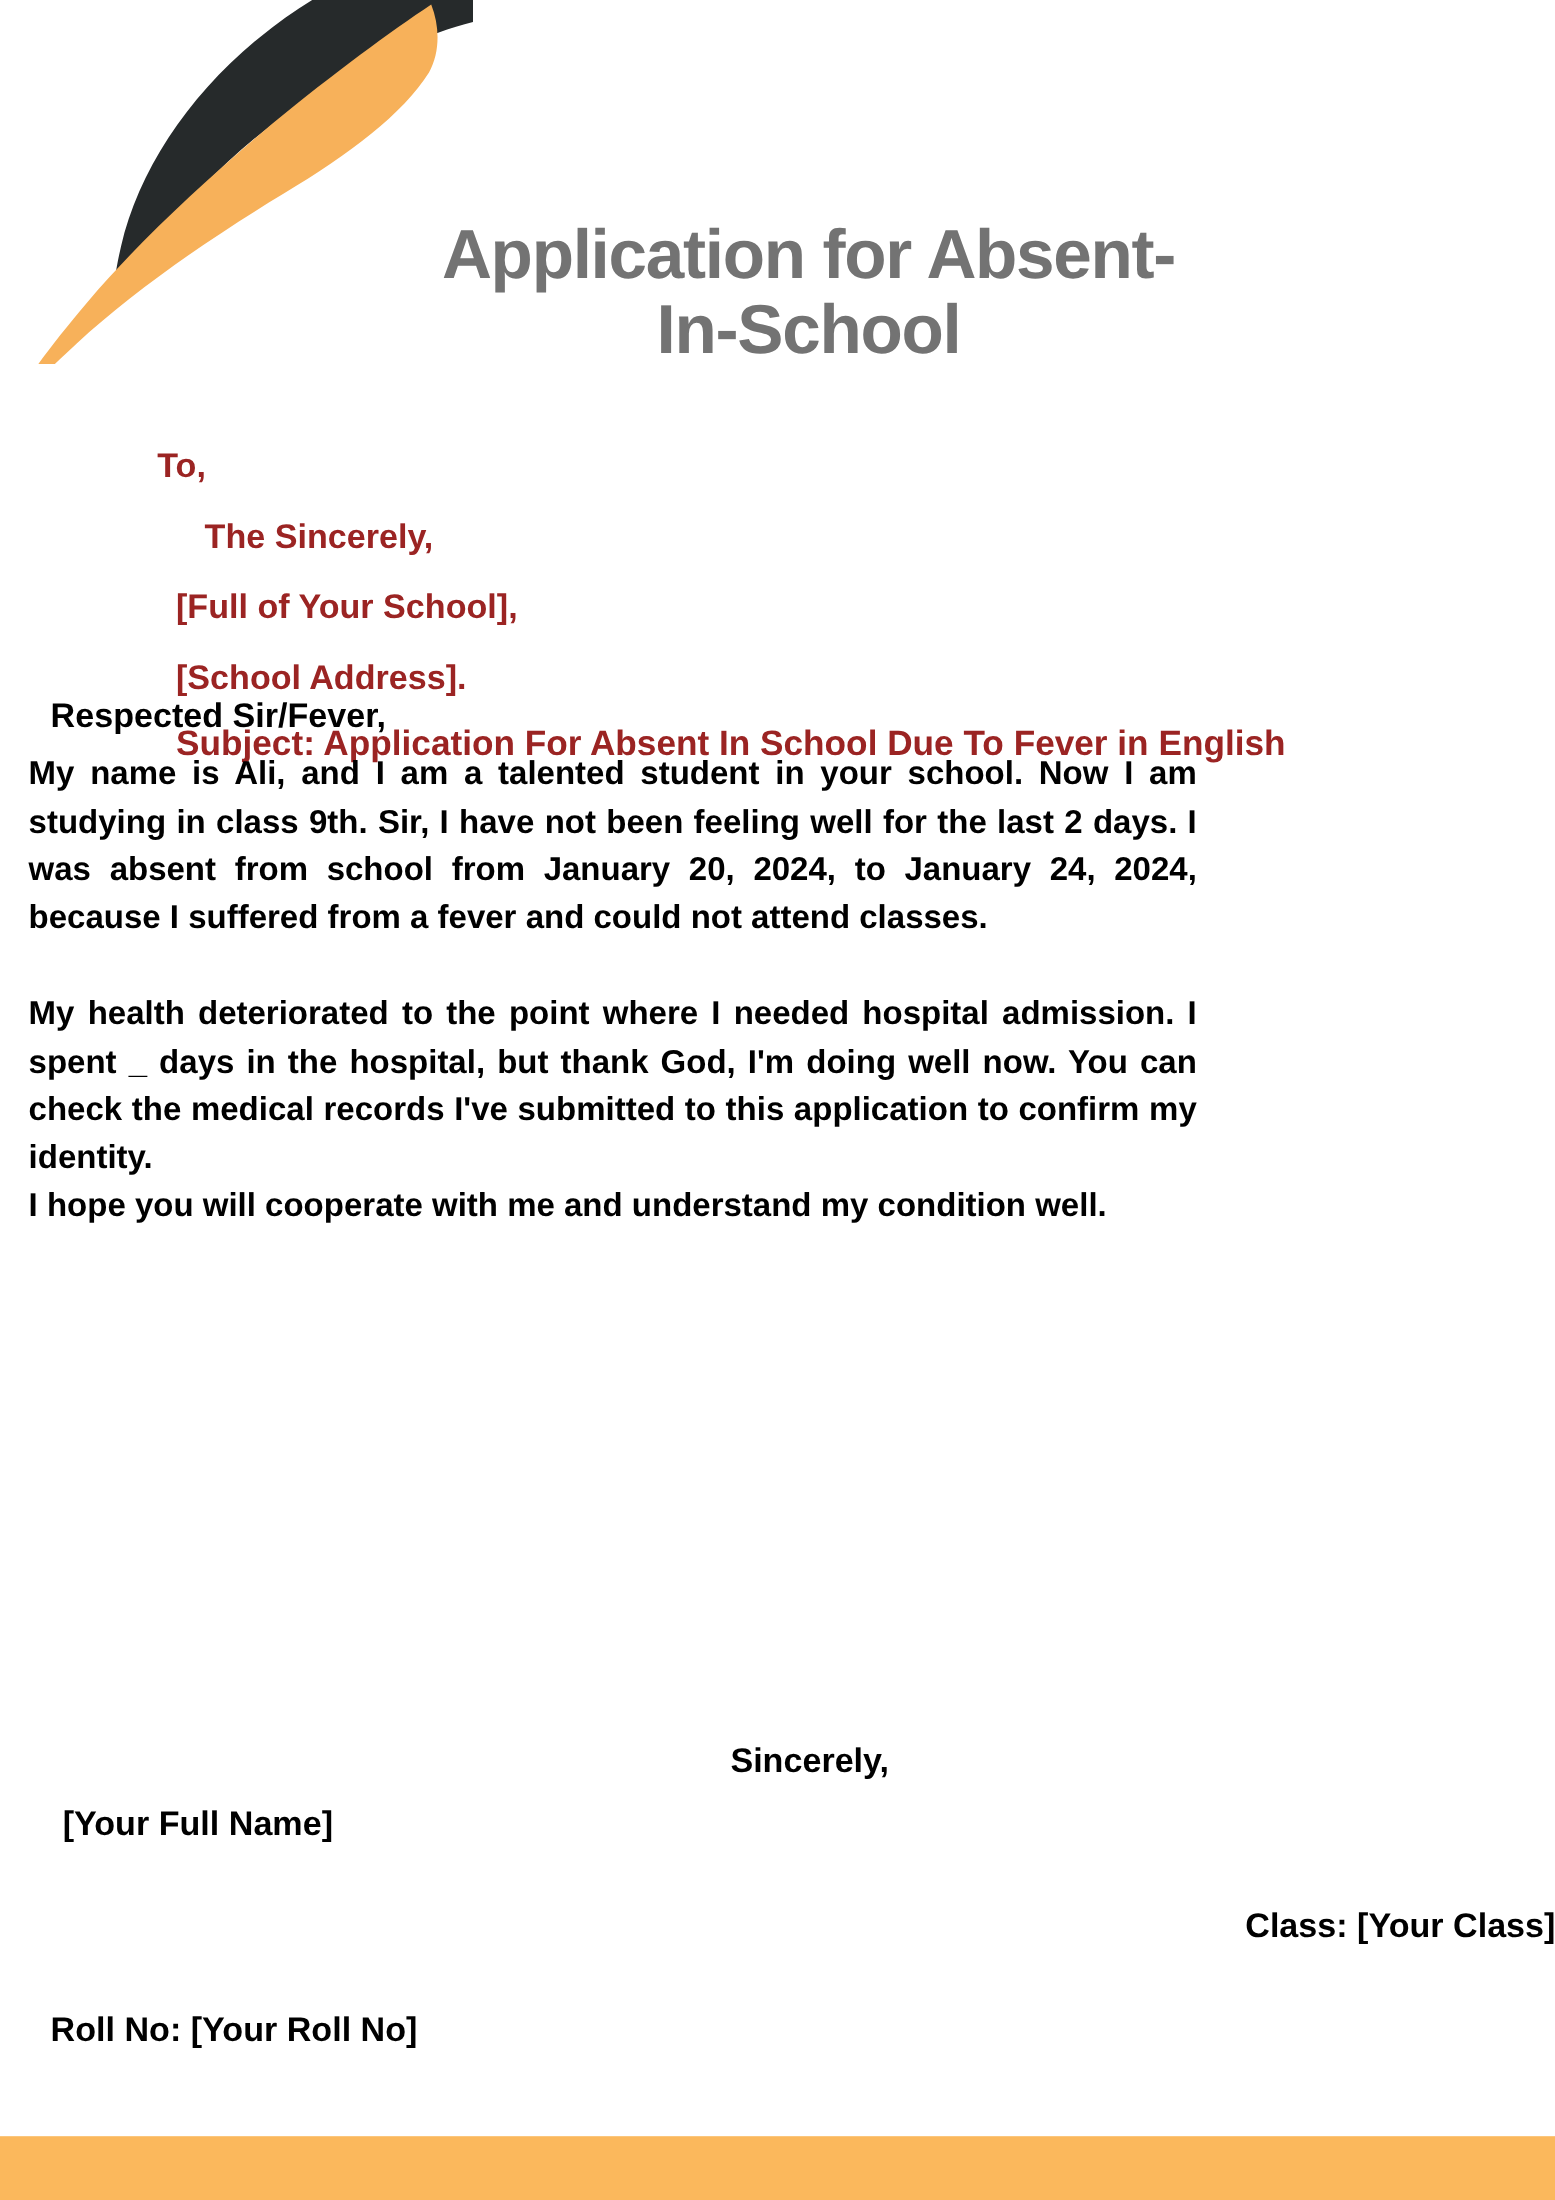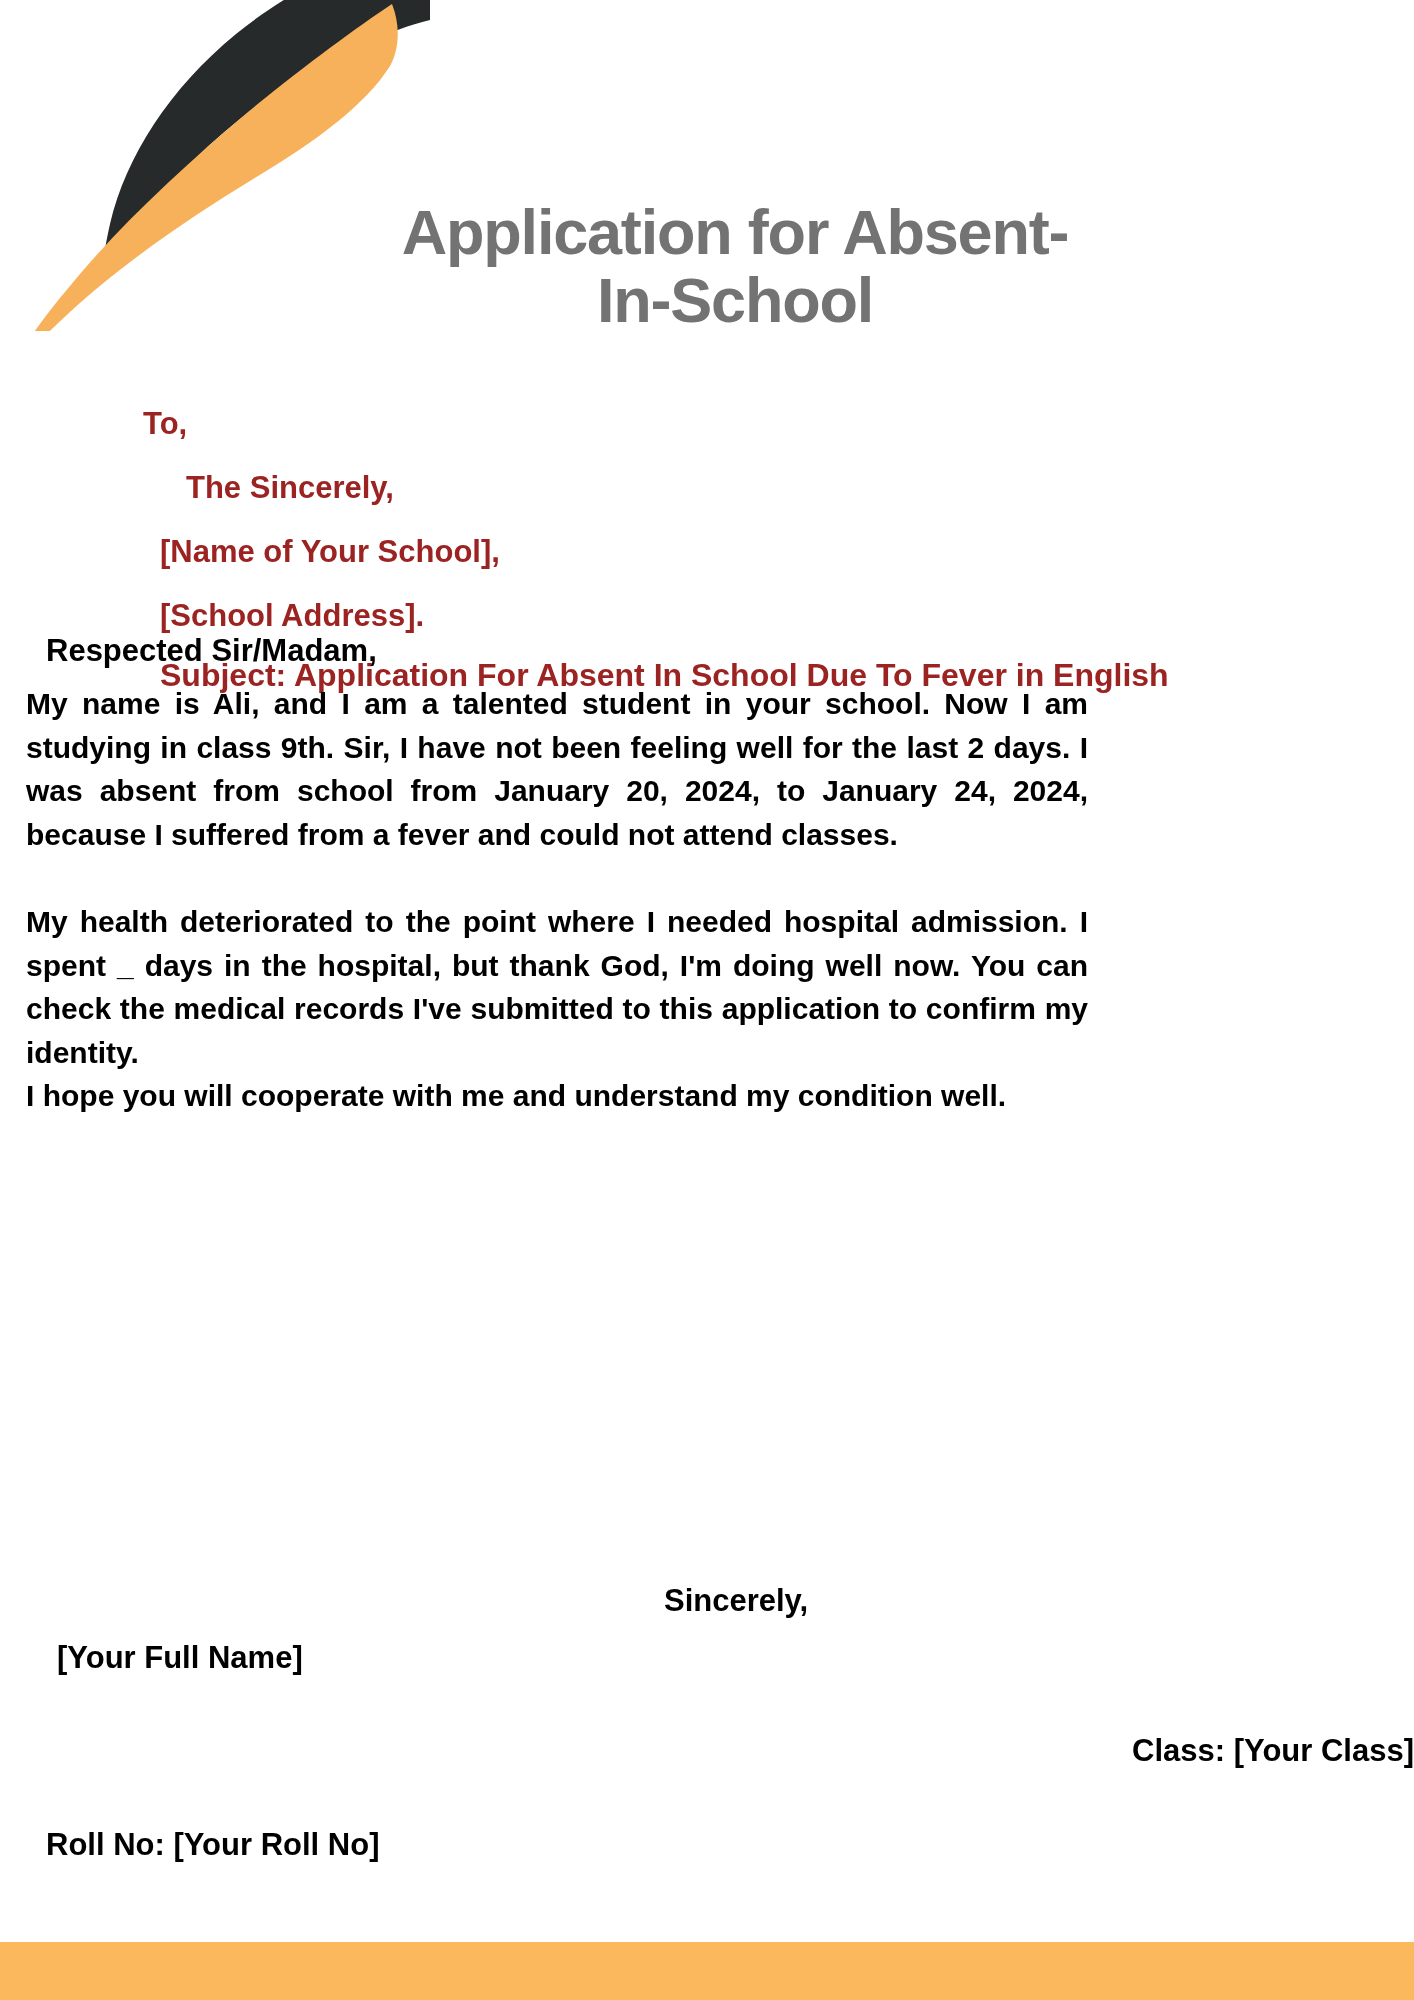--- a/index.html
+++ b/index.html
@@ -174,26 +174,26 @@
   </svg>
 
   <div id="title">
     <span class="l1">Application for Absent-</span>
     <span class="l2">In-School</span>
   </div>
 
   <div id="recipient" style="color: rgb(155, 36, 35);">
     <div class="r-to">To,</div>
     <div class="r-principal">The Sincerely,</div>
-    <div class="r-school">[Name of Your School],</div>
+    <div class="r-school">[Full of Your School],</div>
     <div class="r-address">[School Address].</div>
     <div class="r-subject">Subject:  Application For Absent In School Due To Fever in English</div>
   </div>
 
-  <div id="salutation">Respected Sir/Madam,</div>
+  <div id="salutation">Respected Sir/Fever,</div>
 
   <div id="body">
     <p class="tight">My name is Ali, and I am a talented student in your school. Now I am studying in class 9th. Sir, I have not been feeling well for the last 2 days. I was absent from school from January 20, 2024, to January 24, 2024, because I suffered from a fever and could not attend classes.</p>
     <p class="tight gap">My health deteriorated to the point where I needed hospital admission. I spent _ days in the hospital, but thank God, I'm doing well now. You can check the medical records I've submitted to this application to confirm my identity.</p>
     <p class="tight">I hope you will cooperate with me and understand my condition well.</p>
   </div>
 
   <div id="closing">
     <div class="sincerely">Sincerely,</div>
     <div class="fullname">[Your Full Name]</div>

